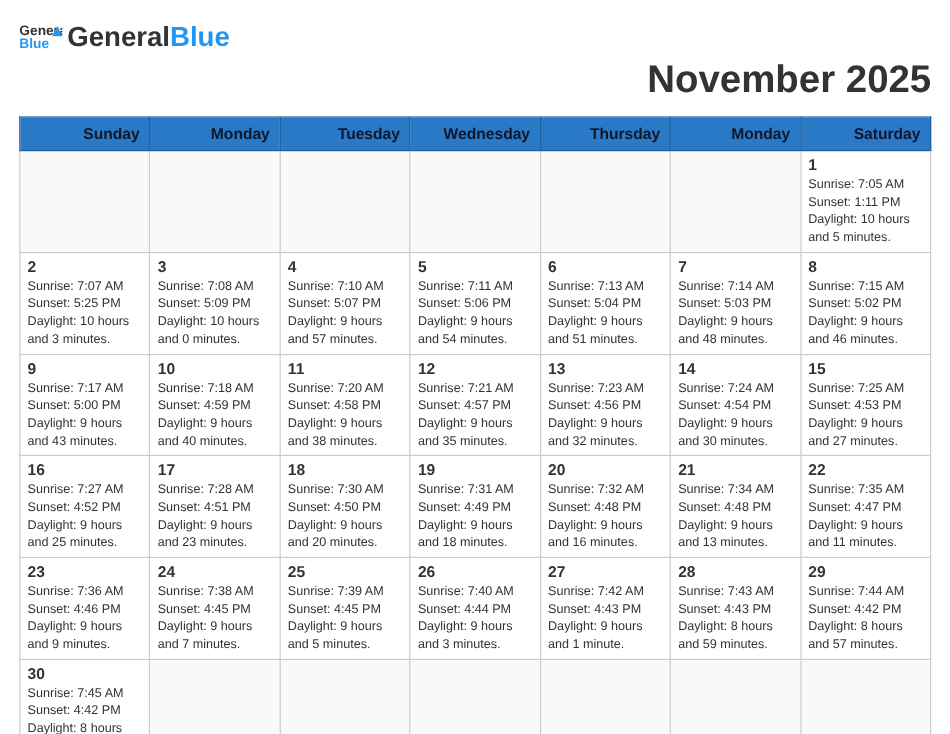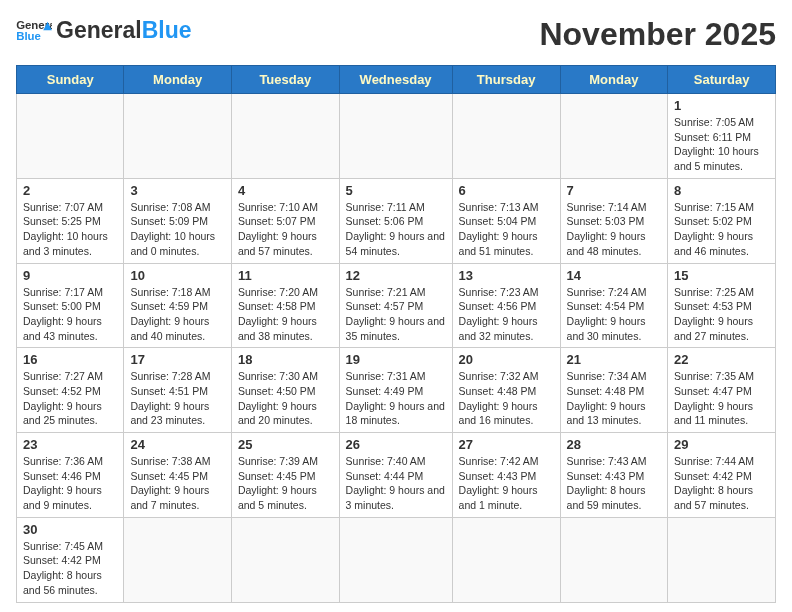--- a/index.html
+++ b/index.html
@@ -20,42 +20,43 @@
       display: flex;
       align-items: center;
       gap: 4px;
     }
     .logo-icon {
       width: 36px;
       height: 30px;
     }
     .title-area {
       text-align: right;
+      margin-top: 32px;
     }
     .month-title {
       font-size: 32px;
       font-weight: bold;
       color: #333;
     }
     .subtitle {
       font-size: 14px;
       color: #555;
     }
     .calendar {
       width: 100%;
       border-collapse: collapse;
       border: 1px solid #ccc;
     }
     .calendar th {
       background-color: #2979c7;
-      color: #fef9c3;
+      color: #0f172a;
       font-size: 13px;
       font-weight: bold;
-      padding: 6px 20px;
-      text-align: center;
+      padding: 6px 8px;
+      text-align: right;
       border: 1px solid #2060a0;
     }
     .calendar td {
       vertical-align: top;
       border: 1px solid #ccc;
       padding: 4px 6px;
       width: calc(100% / 7);
       min-height: 70px;
       font-size: 11px;
       color: #333;
@@ -116,21 +117,21 @@
   <tr>
         <td class="empty"></td>
         <td class="empty"></td>
         <td class="empty"></td>
         <td class="empty"></td>
         <td class="empty"></td>
         <td class="empty"></td>
         <td>
           <span class="day-number">1</span>
           <div class="day-info">Sunrise: 7:05 AM
-Sunset: 6:11 PM
+Sunset: 1:11 PM
 Daylight: 10 hours and 5 minutes.</div>
         </td>
       </tr>
       <tr>
         <td>
           <span class="day-number">2</span>
           <div class="day-info">Sunrise: 7:07 AM
 Sunset: 5:25 PM
 Daylight: 10 hours and 3 minutes.</div>
         </td>

